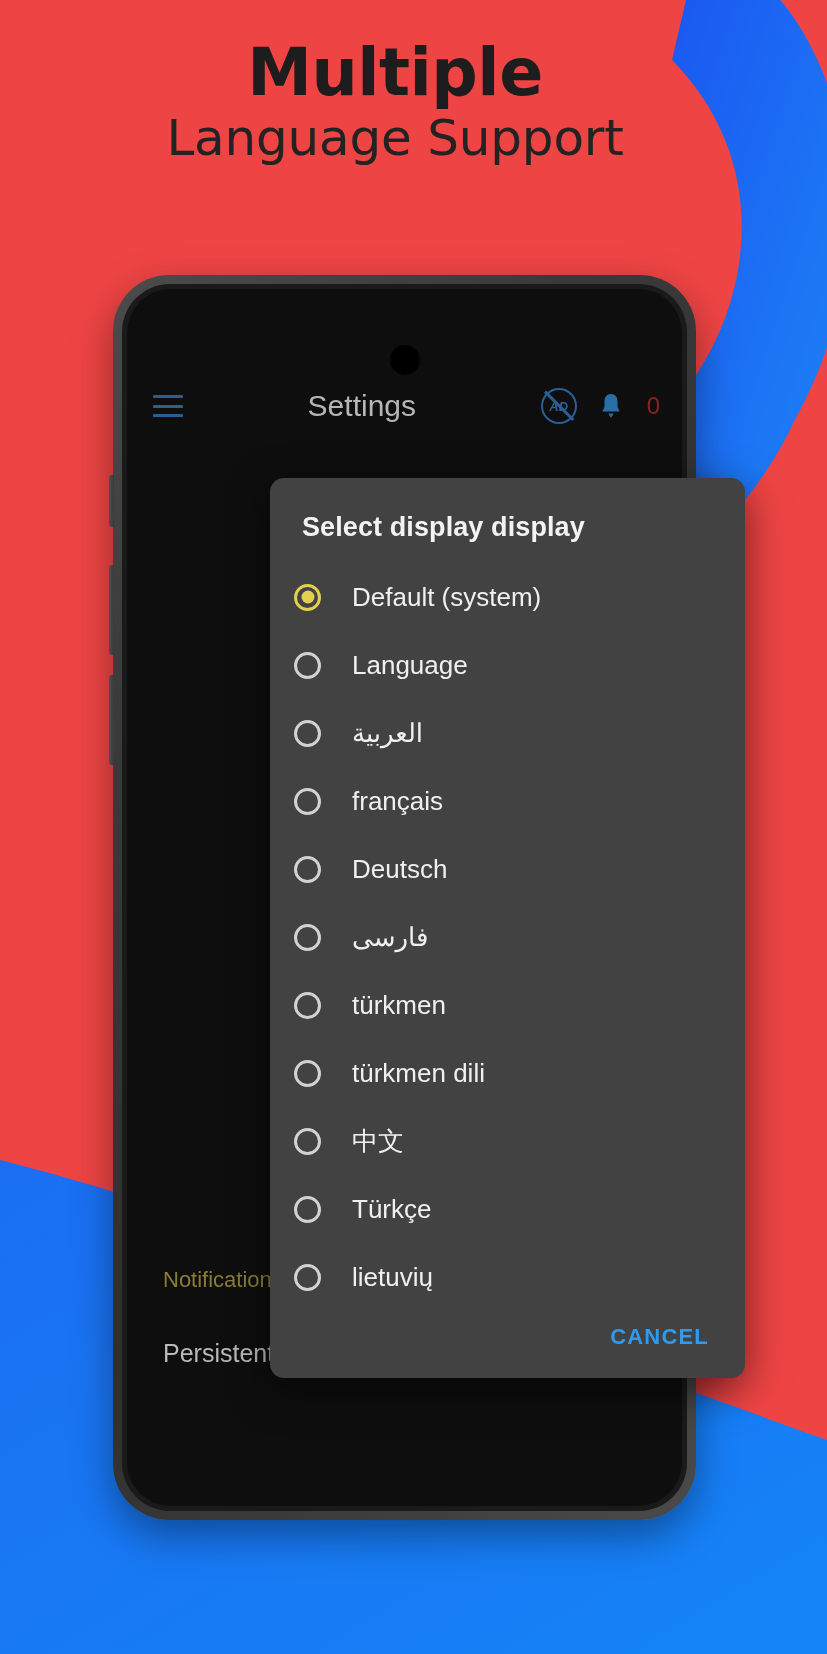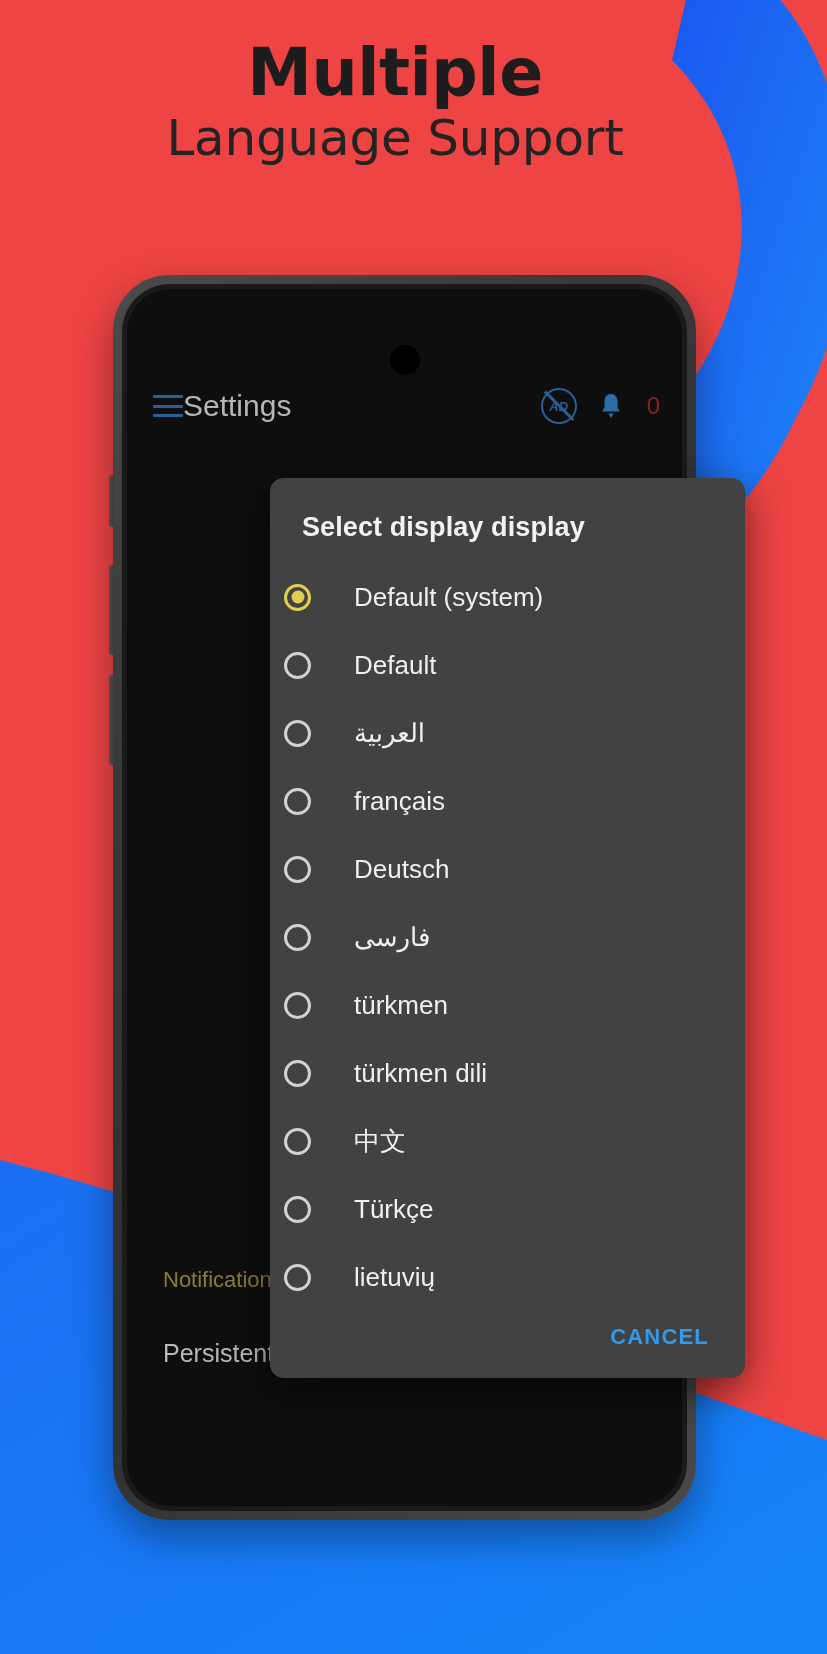--- a/index.html
+++ b/index.html
@@ -141,20 +141,21 @@
     display: block;
     height: 3px;
     border-radius: 1px;
     background: #2a5f96;
   }
   .appbar-title {
     font-size: 30px;
     color: #b6b6b6;
     font-weight: 400;
     flex: 1 1 auto;
+    text-align: center;
   }
   .appbar-actions {
     display: flex;
     align-items: center;
     gap: 21px;
     flex: 0 0 auto;
   }
   .ad-icon {
     width: 36px;
     height: 36px;
@@ -238,22 +239,22 @@
     letter-spacing: 0.1px;
   }
   .lang-list {
     margin-top: 20px;
     list-style: none;
   }
   .lang-item {
     display: flex;
     align-items: center;
     height: 68px;
-    padding-left: 14px;
-    gap: 43px;
+    padding-left: 24px;
+    gap: 31px;
   }
   .radio {
     width: 27px;
     height: 27px;
     border-radius: 50%;
     border: 3px solid #d2d2d2;
     flex: 0 0 auto;
     position: relative;
     background: transparent;
   }
@@ -375,21 +376,21 @@
   <div class="dialog">
     <div class="dialog-title">Select display display</div>
 
     <ul class="lang-list" id="lang-list">
         <li class="lang-item">
           <span class="radio checked"></span>
           <span class="lang-label">Default (system)</span>
         </li>
         <li class="lang-item">
           <span class="radio"></span>
-          <span class="lang-label">Default</span>
+          <span class="lang-label">Language</span>
         </li>
         <li class="lang-item">
           <span class="radio"></span>
           <span class="lang-label rtl">العربية</span>
         </li>
         <li class="lang-item">
           <span class="radio"></span>
           <span class="lang-label">français</span>
         </li>
         <li class="lang-item">

